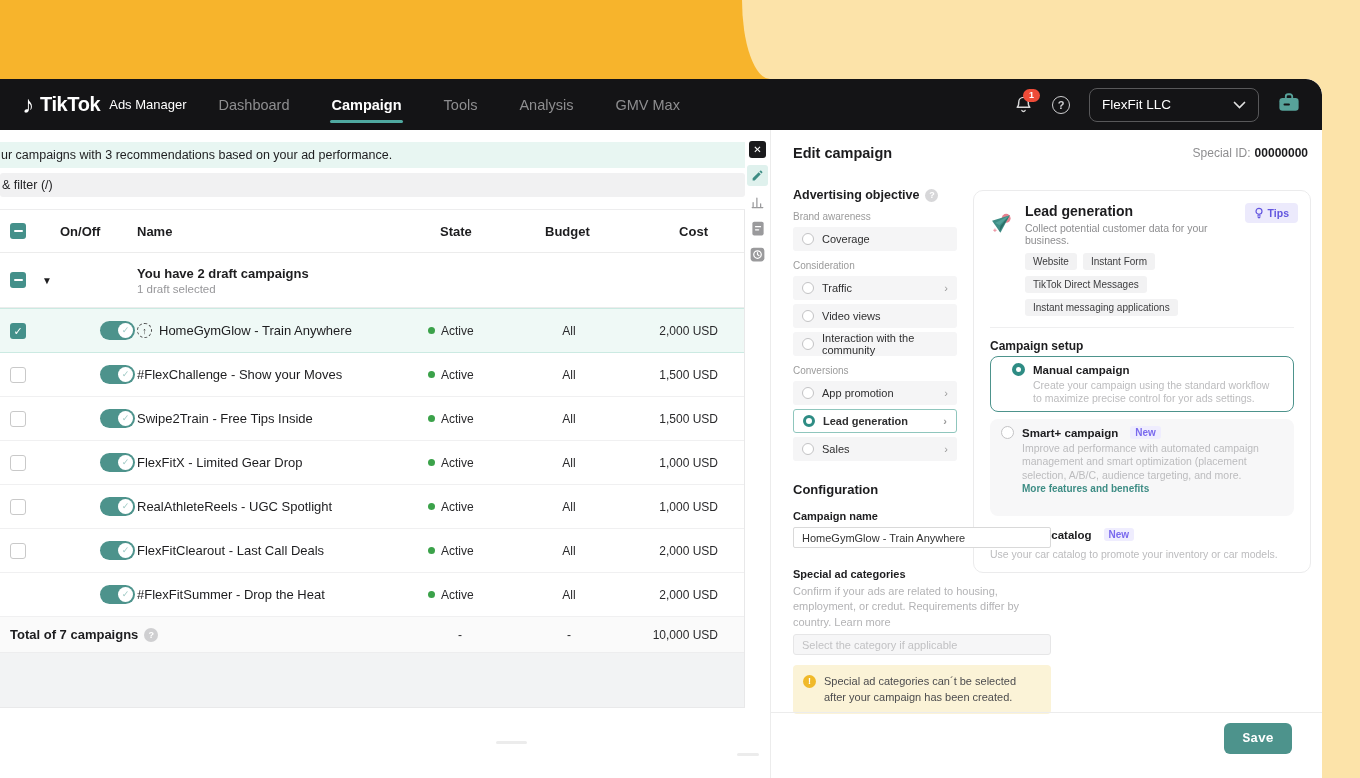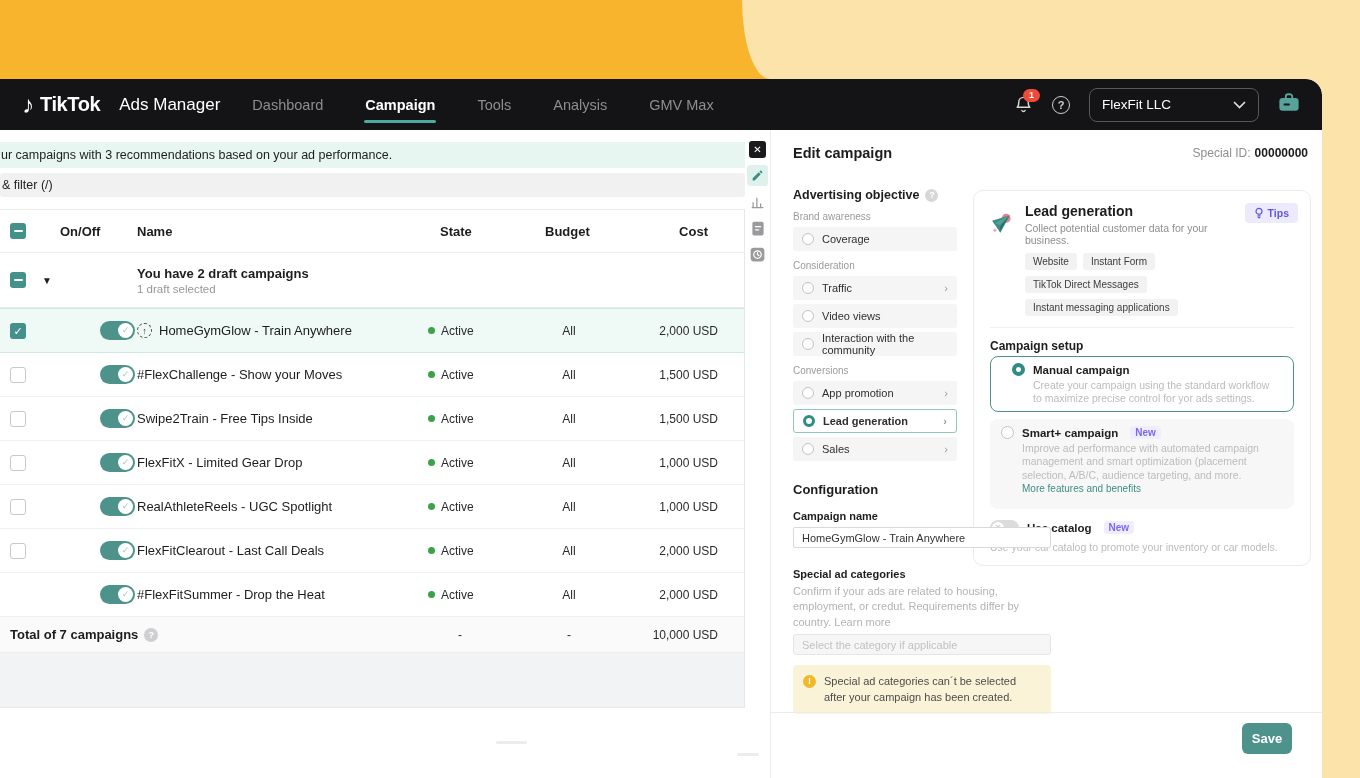--- a/index.html
+++ b/index.html
@@ -8,21 +8,21 @@
   
   .band-orange{position:absolute;left:0;top:0;width:770px;height:79px;background:#F7B42C;}
   .band-cream{position:absolute;left:742px;top:0;width:28px;height:79px;background:#FCE3A9;border-bottom-left-radius:28px 79px;}
   
   .app{position:absolute;left:0;top:79px;width:1322px;height:699px;background:#fff;border-top-right-radius:16px;overflow:hidden;}
   
   .nav{display:flex;align-items:center;height:51px;background:#141416;border-top-right-radius:16px;padding:0 22px 0 22px;box-sizing:border-box;}
   .logo{display:flex;align-items:center;gap:6px;color:#fff;}
   .note{font-size:24px;font-weight:bold;line-height:1;}
   .lg1{font-size:20px;font-weight:800;letter-spacing:-0.4px;}
-  .lg2{font-size:17px;font-weight:400;margin-left:13px;}
+  .lg2{font-size:13px;font-weight:400;margin-left:3px;}
   .menu{display:flex;gap:42px;margin-left:32px;font-size:14.5px;color:#8e8e90;align-items:center;}
   .menu .it{position:relative;cursor:pointer;}
   .menu .it.active{color:#fff;font-weight:bold;}
   .menu .it.active::after{content:"";position:absolute;left:-1px;right:-1px;bottom:-10px;height:3px;border-radius:2px;background:#4FA9A0;}
   .nav-right{margin-left:auto;display:flex;align-items:center;gap:19px;}
   .bell{position:relative;display:flex;}
   .badge{position:absolute;top:-6px;right:-7px;min-width:13px;height:13px;border-radius:7px;background:#EE4B38;color:#fff;font-size:9px;font-weight:bold;line-height:13px;text-align:center;padding:0 2px;}
   .helpc{width:18px;height:18px;border-radius:50%;border:1.6px solid #cfcfd1;color:#cfcfd1;font-size:11px;font-weight:bold;display:flex;align-items:center;justify-content:center;box-sizing:border-box;}
   .acct{width:170px;height:34px;border:1px solid #58585a;border-radius:8px;display:flex;align-items:center;padding:0 12px;color:#fff;font-size:13.5px;box-sizing:border-box;gap:29px;}
   .acct .chev-dd{margin-left:auto;display:flex;}
@@ -95,37 +95,37 @@
   .lead-txt .s{font-size:10.5px;color:#8e8e90;margin-top:3px;}
   .tags{display:flex;flex-wrap:wrap;gap:6px;margin-top:7px;}
   .tag{background:#F2F2F3;border-radius:3px;padding:3px 8px;font-size:10px;color:#3c3c3e;}
   .tips{position:absolute;right:-4px;top:0;background:#ECEAFC;color:#6356DF;font-size:10.5px;font-weight:bold;border-radius:4px;padding:4px 9px;display:flex;gap:4px;align-items:center;cursor:pointer;}
   .carddiv{height:1px;background:#efeff0;margin:11px 0;}
   .setup-h{font-size:12px;font-weight:bold;color:#1d1d1f;}
   .manual{border:1.5px solid #4D938C;border-radius:8px;padding:6px 21px;margin-top:3px;cursor:pointer;}
   .smart{background:#F7F7F8;border-radius:8px;padding:7px 11px;margin-top:7px;cursor:pointer;}
   .optrow{display:flex;align-items:center;gap:8px;font-size:11.5px;font-weight:bold;color:#1d1d1f;}
   .optdesc{font-size:10.5px;color:#bcbcbe;line-height:1.25;margin:3px 0 0 21px;}
-  .morelink{font-size:10px;font-weight:normal;color:#3E8D85;margin:1px 0 8px 21px;cursor:pointer;}
+  .morelink{font-size:10px;font-weight:bold;color:#3E8D85;margin:1px 0 15px 21px;cursor:pointer;}
   .new{background:#EFEDFE;color:#7A6AEE;font-size:10px;font-weight:bold;border-radius:3px;padding:1px 5px;margin-left:4px;}
   .catrow{display:flex;align-items:center;gap:8px;margin-top:11px;font-size:11.5px;font-weight:bold;color:#1d1d1f;}
   .catdesc{font-size:10.5px;color:#bcbcbe;margin-top:5px;}
   
   .config{position:absolute;left:22px;top:352px;width:258px;}
   .cfg-h{font-size:13px;font-weight:bold;color:#1c1c1e;}
   .lbl{font-size:11px;font-weight:bold;color:#1d1d1f;margin-top:13px;}
   .inp{width:100%;box-sizing:border-box;height:21px;border:1px solid #d9d9d9;border-radius:2px;font-size:11px;color:#333;padding:0 8px;margin-top:5px;font-family:inherit;}
   .desc{font-size:11px;color:#b3b3b5;line-height:1.4;margin-top:4px;}
   .sel-disabled{height:21px;background:#F6F6F7;border:1px solid #e6e6e7;border-radius:3px;font-size:11px;color:#c2c2c4;display:flex;align-items:center;padding:0 8px;margin-top:4px;box-sizing:border-box;}
   .warn{display:flex;gap:8px;background:#FBF3D7;border-radius:4px;padding:9px 10px;margin-top:10px;}
   .warn-icon{width:13px;height:13px;flex:none;border-radius:50%;background:#F0B92A;color:#fff;font-size:9px;font-weight:bold;text-align:center;line-height:13px;margin-top:1px;}
   .warn-text{font-size:11px;color:#4c4c4e;line-height:1.4;}
   
   .panel-footer{position:absolute;left:0;right:0;top:582px;height:66px;border-top:1px solid #ececec;}
-  .save{position:absolute;right:30px;top:10px;width:50px;height:31px;background:#4D938C;border:none;border-radius:6px;color:#fff;font-size:13px;font-weight:bold;font-family:Liberation Sans, sans-serif;cursor:pointer;}
+  .save{position:absolute;right:30px;top:10px;width:68px;height:31px;background:#4D938C;border:none;border-radius:6px;color:#fff;font-size:13px;font-weight:bold;font-family:Liberation Mono, monospace;cursor:pointer;}
   
   .dash{position:absolute;background:#ececec;border-radius:2px;}
 </style>
 </head>
 <body>
 
 <div class="stage">
   <div class="band-orange"></div>
   <div class="band-cream"></div>
 

